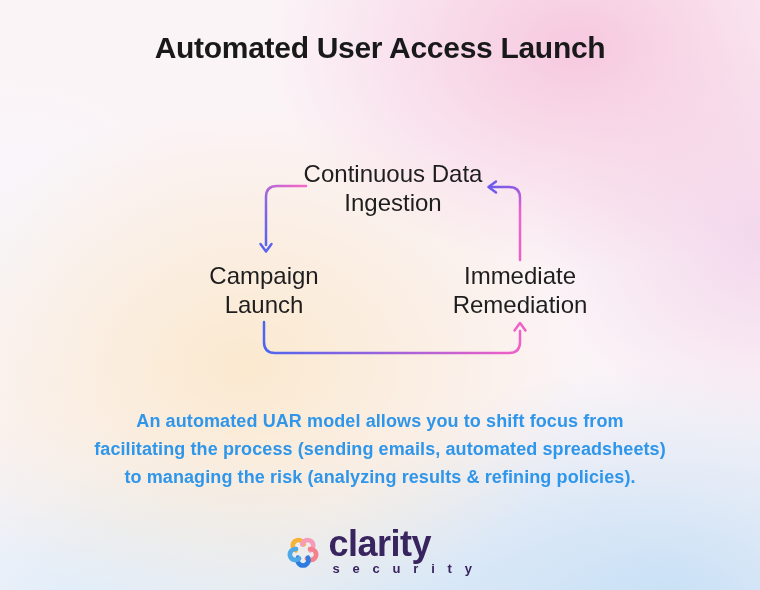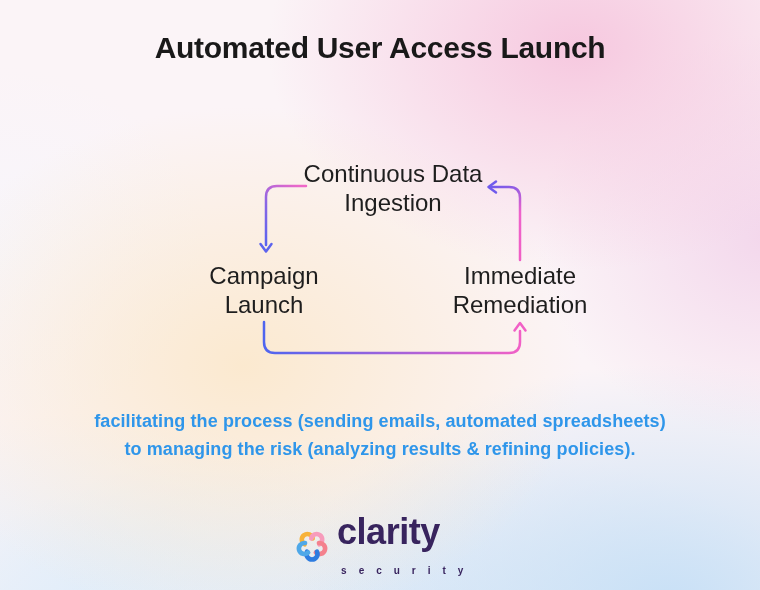--- a/index.html
+++ b/index.html
@@ -83,24 +83,24 @@
   .brand-text { display: flex; flex-direction: column; }
   .brand-name {
     color: #38245E;
     font-size: 36px;
     font-weight: 800;
     line-height: 34px;
     letter-spacing: -0.5px;
   }
   .brand-sub {
     color: #38245E;
-    font-size: 10px;
+    font-size: 13px;
     font-weight: 700;
     letter-spacing: 4.6px;
-    margin-top: 16px;
+    margin-top: 0px;
     text-align: center;
     text-indent: 4px;
   }
 </style>
 </head>
 <body>
 
 <div class="canvas">
 
   <div class="title">
@@ -138,20 +138,21 @@
   </svg>
 
   <div class="node node-top">Continuous Data
 Ingestion</div>
   <div class="node node-left">Campaign
 Launch</div>
   <div class="node node-right">Immediate
 Remediation</div>
 
   <div class="caption">
+    <div>An automated UAR model allows you to shift focus from</div>
     <div>facilitating the process (sending emails, automated spreadsheets)</div>
     <div>to managing the risk (analyzing results &amp; refining policies).</div>
   </div>
 
   <div class="footer">
     <svg class="logo-mark" viewBox="0 0 40 44" xmlns="http://www.w3.org/2000/svg">
       <g fill="none" stroke-width="4.6" stroke-linecap="round">
 
         <path d="M 12.63 20.34 A 5.5 5.5 0 1 1 20.70 14.48" stroke="#F7B239"></path>
 

